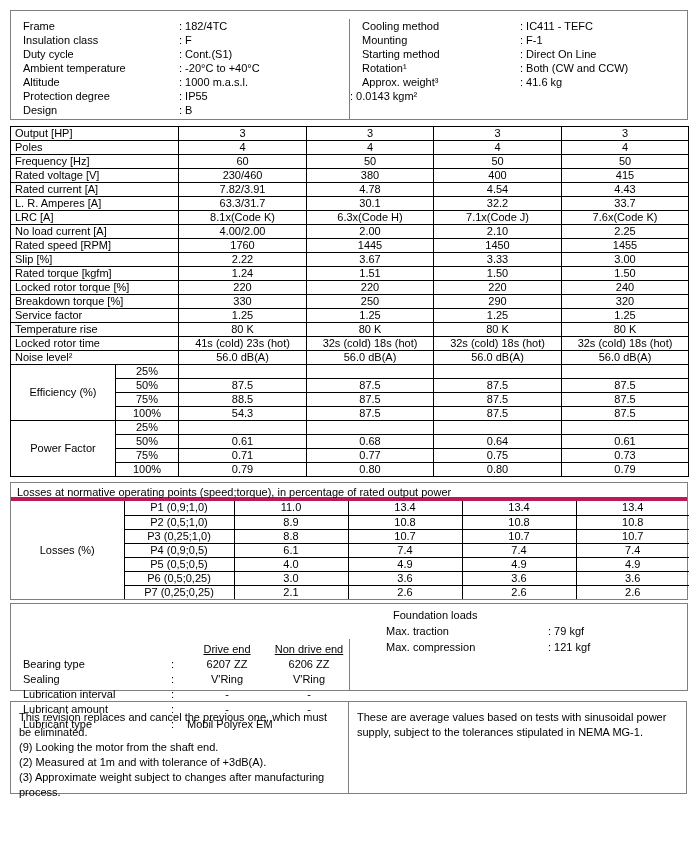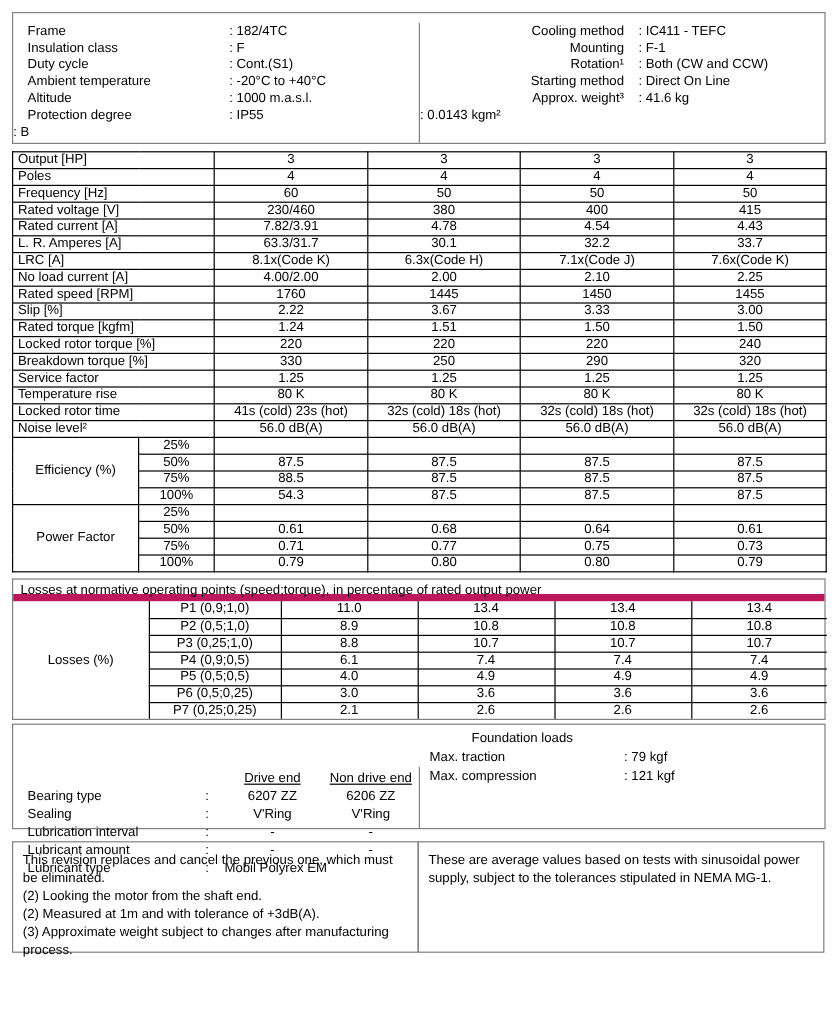--- a/index.html
+++ b/index.html
@@ -9,57 +9,57 @@
     font-family: "Liberation Sans", sans-serif;
     font-size: 11px; color: #000;
     position: relative;
   }
   .page { position:absolute; left:10px; top:10px; width:678px; }
 
   
   .info-box { display:flex; height:110px; border:1px solid #7f7f7f; padding-top:8px; }
   .info-half { width:50%; }
   .info-half.right { border-left:1px solid #7f7f7f; }
-  .info-row { display:flex; height:14px; line-height:14px; white-space:nowrap;gap:12px; }
+  .info-row { display:flex; height:14px; line-height:14px; white-space:nowrap; }
   .info-row .lab { width:168px; padding-left:12px; }
-  .info-half.right .info-row .lab { width:170px;text-align:right; }
+  .info-half.right .info-row .lab { width:170px; }
 
   
   table.perf { border-collapse:collapse; table-layout:fixed; width:678px; margin-top:6px; }
   table.perf td {
     border:1px solid #000; height:14px; line-height:13px;
     text-align:center; vertical-align:middle; padding:0;
     white-space:nowrap; overflow:hidden;
   }
   table.perf td.lbl { text-align:left; padding-left:4px; }
   table.perf td.grp { }
 
   
   .losses { margin-top:5px; border:1px solid #7f7f7f; }
-  .losses-title { height:18px; line-height:18px; padding-left:6px; border-bottom:6px solid #be185d; white-space:nowrap; }
+  .losses-title { height:18px; line-height:18px; padding-left:6px; border-bottom:4px solid #be185d; white-space:nowrap; }
   table.losses-t { border-collapse:collapse; table-layout:fixed; width:100%; }
   table.losses-t td {
     border:1px solid #000; height:14px; line-height:13px;
     text-align:center; vertical-align:middle; padding:0; white-space:nowrap;
   }
   table.losses-t tr:first-child td { border-top:none;text-align:center; }
   table.losses-t tr:last-child td { border-bottom:none; }
   table.losses-t td.grp { border-left:none; border-bottom:none; border-top:none; }
   table.losses-t td.last { border-right:none; }
 
   
   .bear-box { margin-top:3px; height:88px; border:1px solid #7f7f7f; display:flex; }
   .bear-left { width:339px; border-right:1px solid #7f7f7f; padding:3px 0 0 12px;margin-top:35px; }
   .bear-right { flex:1; padding:3px 0 0 8px; }
   .bear-row { display:grid; grid-template-columns:148px 16px 80px 84px; height:15px; line-height:15px; white-space:nowrap; }
   .bear-row .c { text-align:center; }
   .bear-head { text-decoration:underline; }
   .bear-span-row { display:grid; grid-template-columns:148px 16px 164px; height:15px; line-height:15px; }
   .found-title { height:16px; line-height:16px;margin-left:35px; }
-  .found-row { display:flex; height:16px; line-height:16px; }
+  .found-row { display:flex; height:16px; line-height:16px;margin-left:28px; }
   .found-row .lab { width:162px; }
 
   
   .notes { margin-top:10px; display:flex; }
   .note-box { border:1px solid #7f7f7f; height:93px; padding:8px 8px; line-height:15px; }
   .note-box.left { width:339px; }
   .note-box.right { width:339px; margin-left:-1px; }
 </style>
 </head>
 <body>
@@ -86,39 +86,40 @@
         </div>
       <div class="info-row">
           <span class="lab">Altitude</span>
           <span>: 1000 m.a.s.l.</span>
         </div>
       <div class="info-row">
           <span class="lab">Protection degree</span>
           <span>: IP55</span>
         </div>
       <div class="info-row">
+          <span class="lab">Design</span>
           <span>: B</span>
         </div>
     </div>
     <div class="info-half right">
       <div class="info-row">
           <span class="lab">Cooling method</span>
           <span>: IC411 - TEFC</span>
         </div>
       <div class="info-row">
           <span class="lab">Mounting</span>
           <span>: F-1</span>
         </div>
       <div class="info-row">
+          <span class="lab">Starting method</span>
+          <span>: Direct On Line</span>
+        </div>
+      <div class="info-row">
           <span class="lab">Rotation¹</span>
           <span>: Both (CW and CCW)</span>
-        </div>
-      <div class="info-row">
-          <span class="lab">Starting method</span>
-          <span>: Direct On Line</span>
         </div>
       <div class="info-row">
           <span class="lab">Approx. weight³</span>
           <span>: 41.6 kg</span>
         </div>
       <div class="info-row">
           <span>: 0.0143 kgm²</span>
         </div>
     </div>
   </div>
@@ -428,21 +429,21 @@
       <div class="found-row">
           <span class="lab">Max. compression</span>
           <span>: 121 kgf</span>
         </div>
     </div>
   </div>
 
   <div class="notes">
     <div class="note-box left">
       <div>This revision replaces and cancel the previous one, which must be eliminated.</div>
-      <div>(2) Looking the motor from the shaft end.</div>
+      <div>(9) Looking the motor from the shaft end.</div>
       <div>(2) Measured at 1m and with tolerance of +3dB(A).</div>
       <div>(3) Approximate weight subject to changes after manufacturing process.</div>
     </div>
     <div class="note-box right">
       <div>These are average values based on tests with sinusoidal power supply, subject to the tolerances stipulated in NEMA MG-1.</div>
     </div>
   </div>
 
 </div>
 

